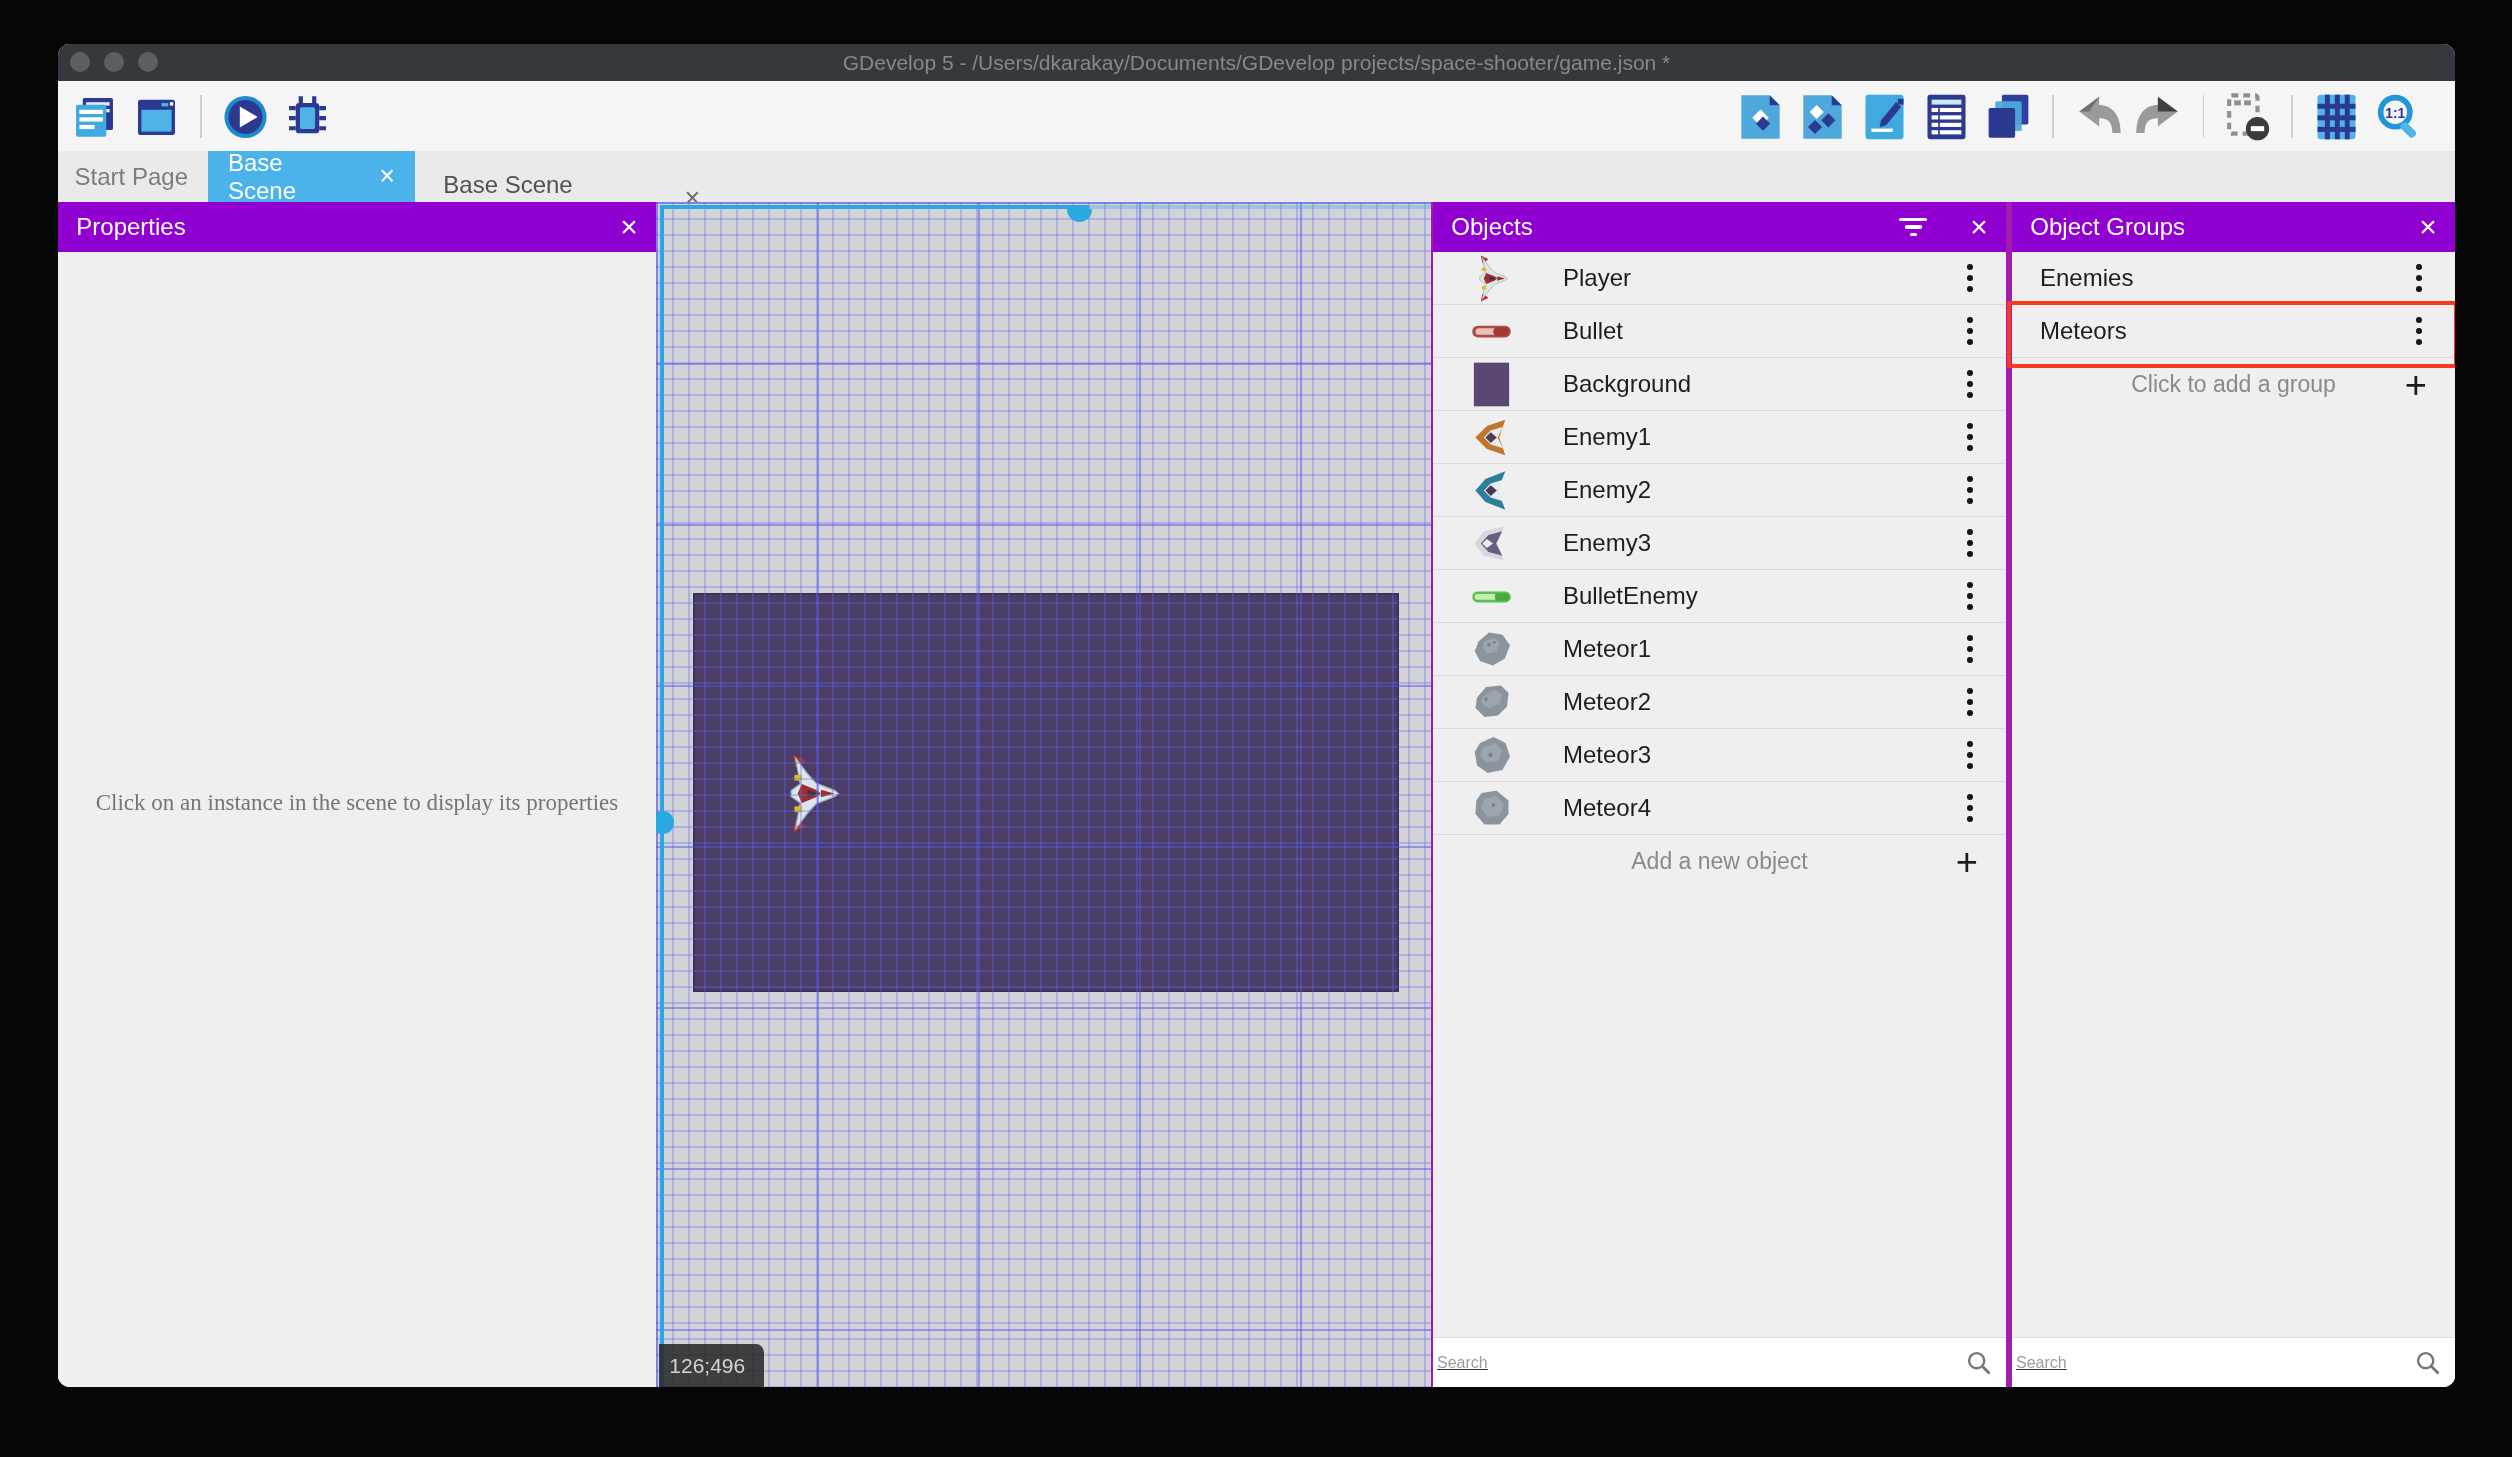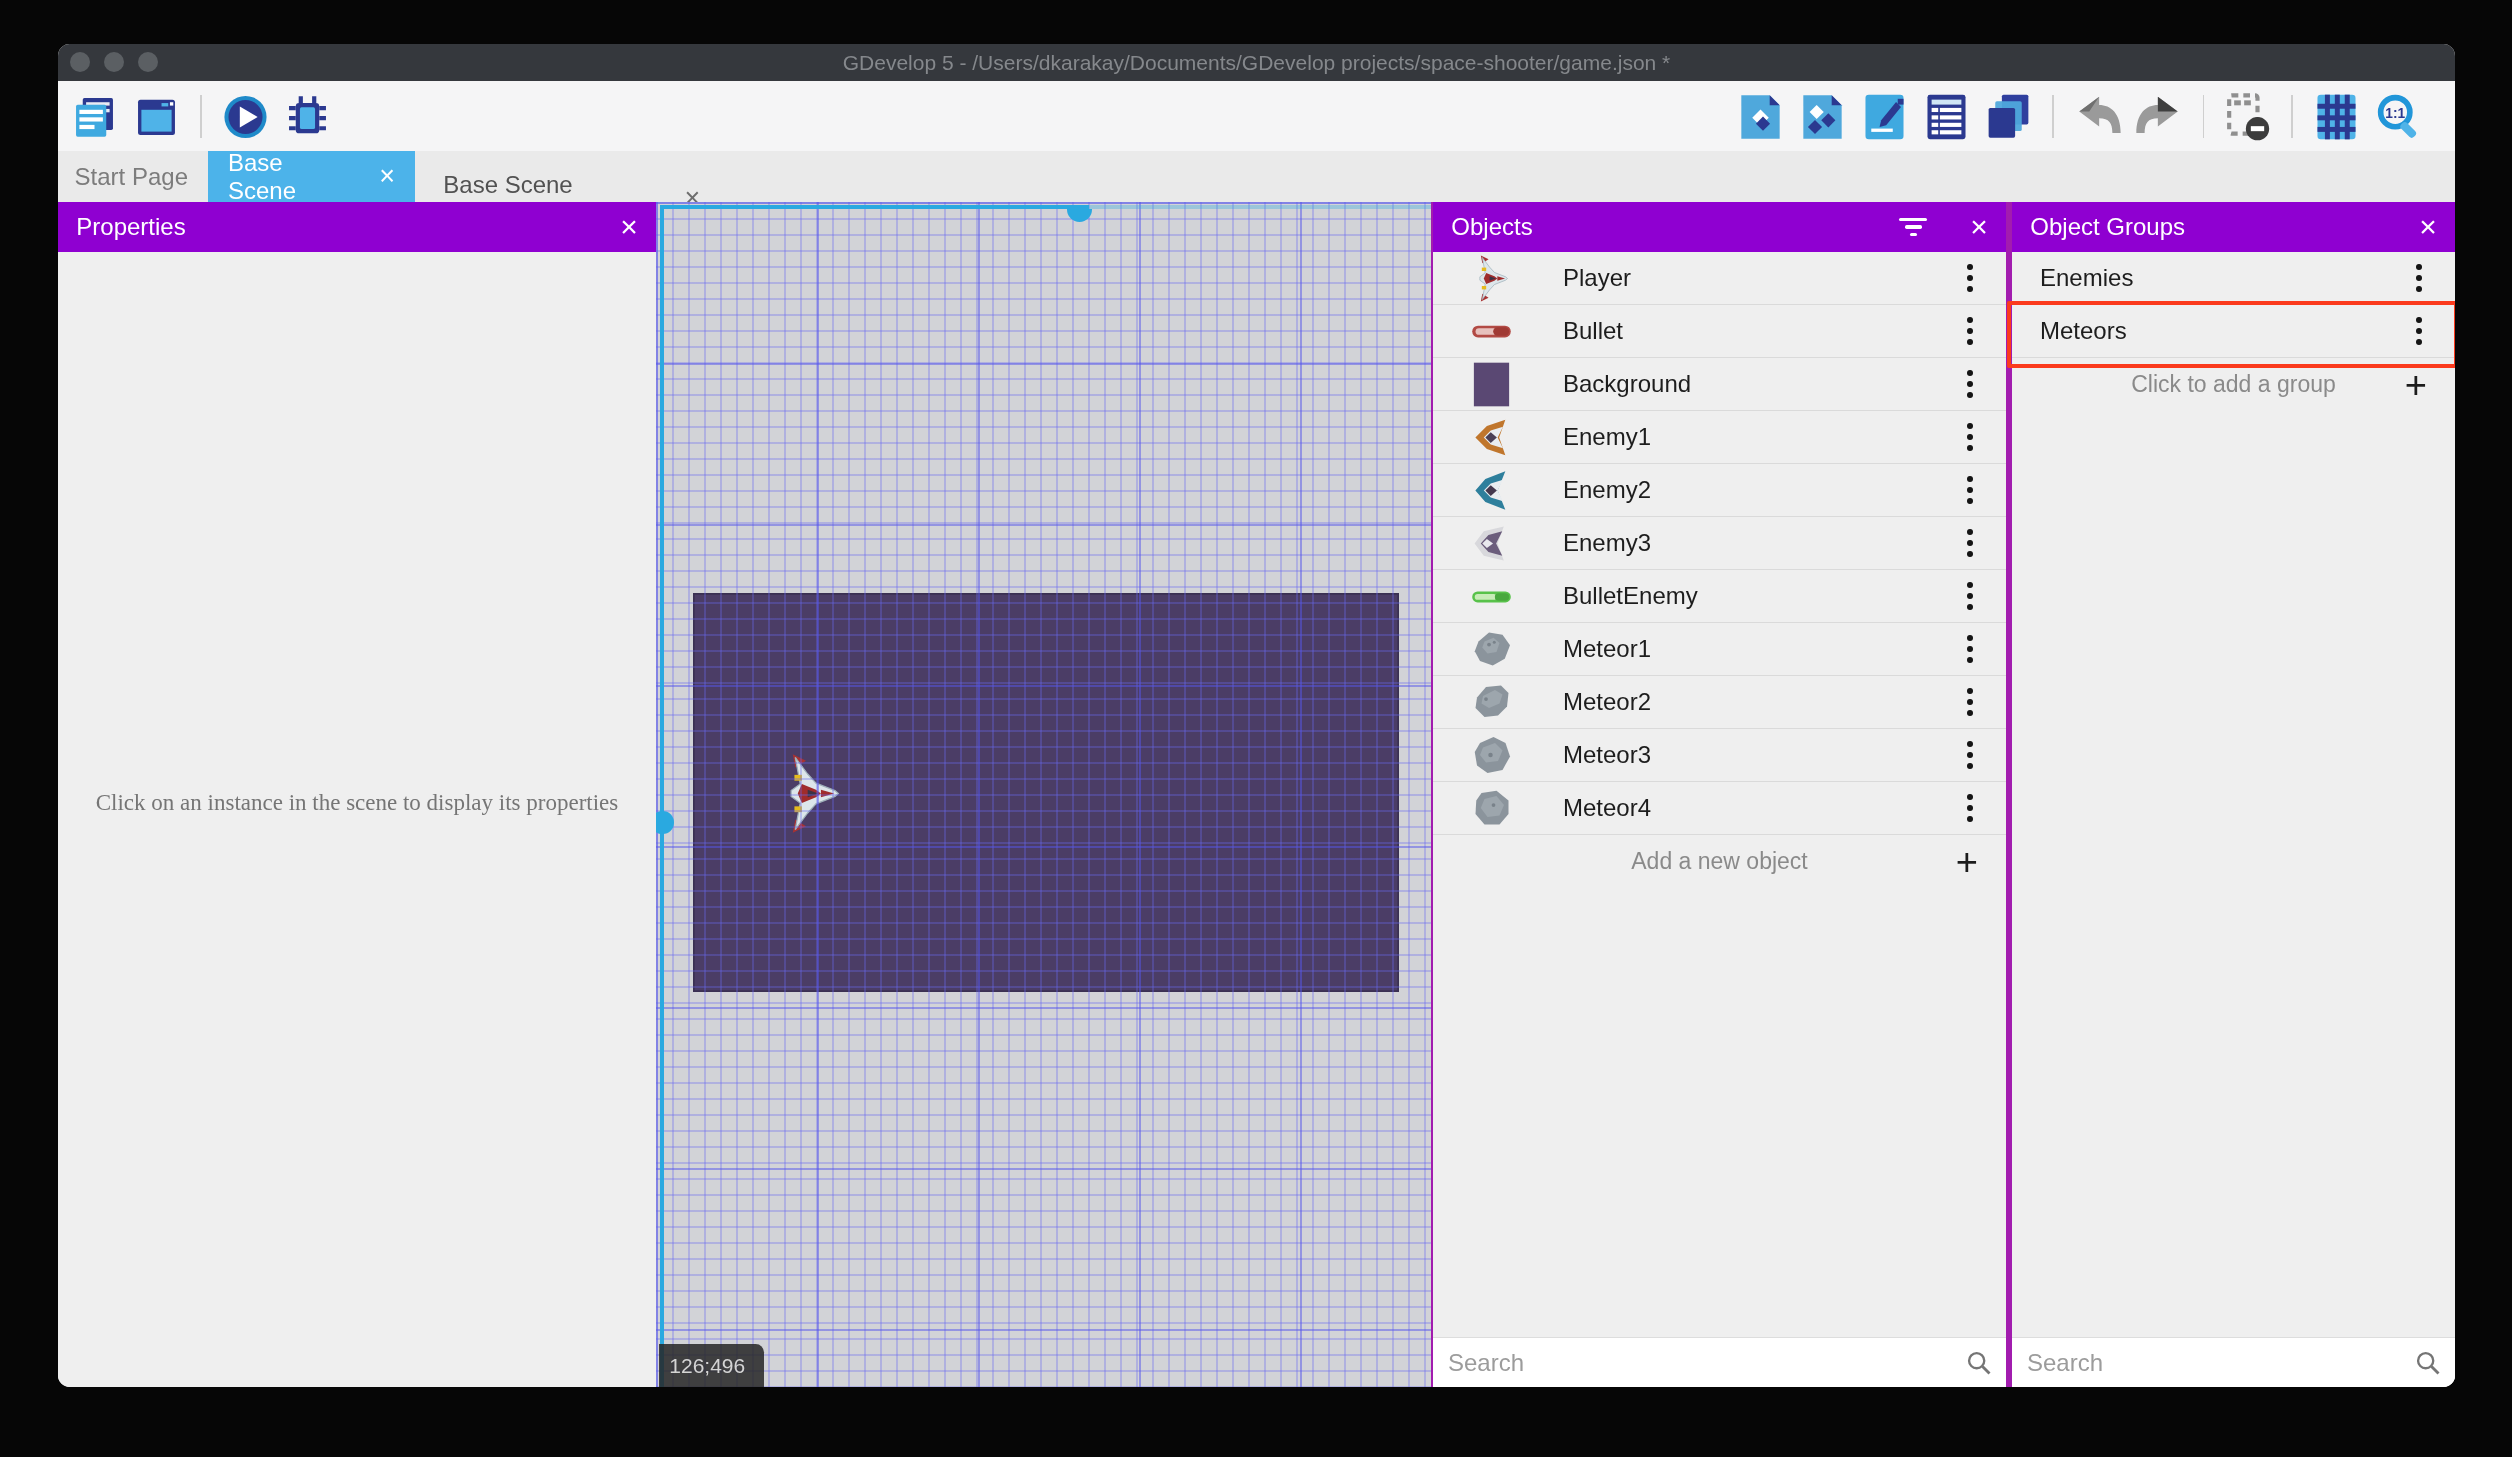--- a/index.html
+++ b/index.html
@@ -81,22 +81,22 @@
   .row .oicon { width:47px; height:47px; margin-left:35px; display:flex; align-items:center; justify-content:center; }
   .row .olabel { margin-left:48px; font-size:24px; color:#1d1d1d; }
   .groups .row .olabel { margin-left:28px; }
   .dot3 { position:absolute; right:33px; display:flex; flex-direction:column; gap:5px; }
   .dot3 i { width:5.8px; height:5.8px; border-radius:50%; background:#141414; display:block; }
   .addrow { height:53px; display:flex; align-items:center; justify-content:center; position:relative; }
   .addrow .alabel { font-size:23px; color:#8a8a8a; }
   .addrow .plus { position:absolute; right:28px; font-size:38px; font-weight:300; color:#1c1c1c; line-height:1; }
   .searchbar { position:absolute; left:0; right:0; bottom:0; height:50px; background:#ffffff;
                border-top:0.8px solid #dddddd; display:flex; align-items:center; }
-  .searchbar input { border:none; outline:none; flex:1; font-size:24px; color:#333; padding-left:15px;
-                     font-family:"Liberation Sans", sans-serif; background:transparent; }
+  .searchbar input { border:none; outline:none; flex:1; font-size:16px; color:#333; padding-left:4px;
+                     font-family:"Liberation Sans", sans-serif; background:transparent;text-decoration:underline; }
   .searchbar input::placeholder { color:#9c9c9c; }
   .searchbar svg { margin-right:13.3px; }
 
   .red-annotation { position:absolute; left:-5px; right:-3.3px; top:99px; height:67px;
                     border:4.2px solid #fb3a1d; border-radius:1.7px; z-index:9; pointer-events:none; }
 </style>
 </head>
 <body>
 
 <div class="window">

